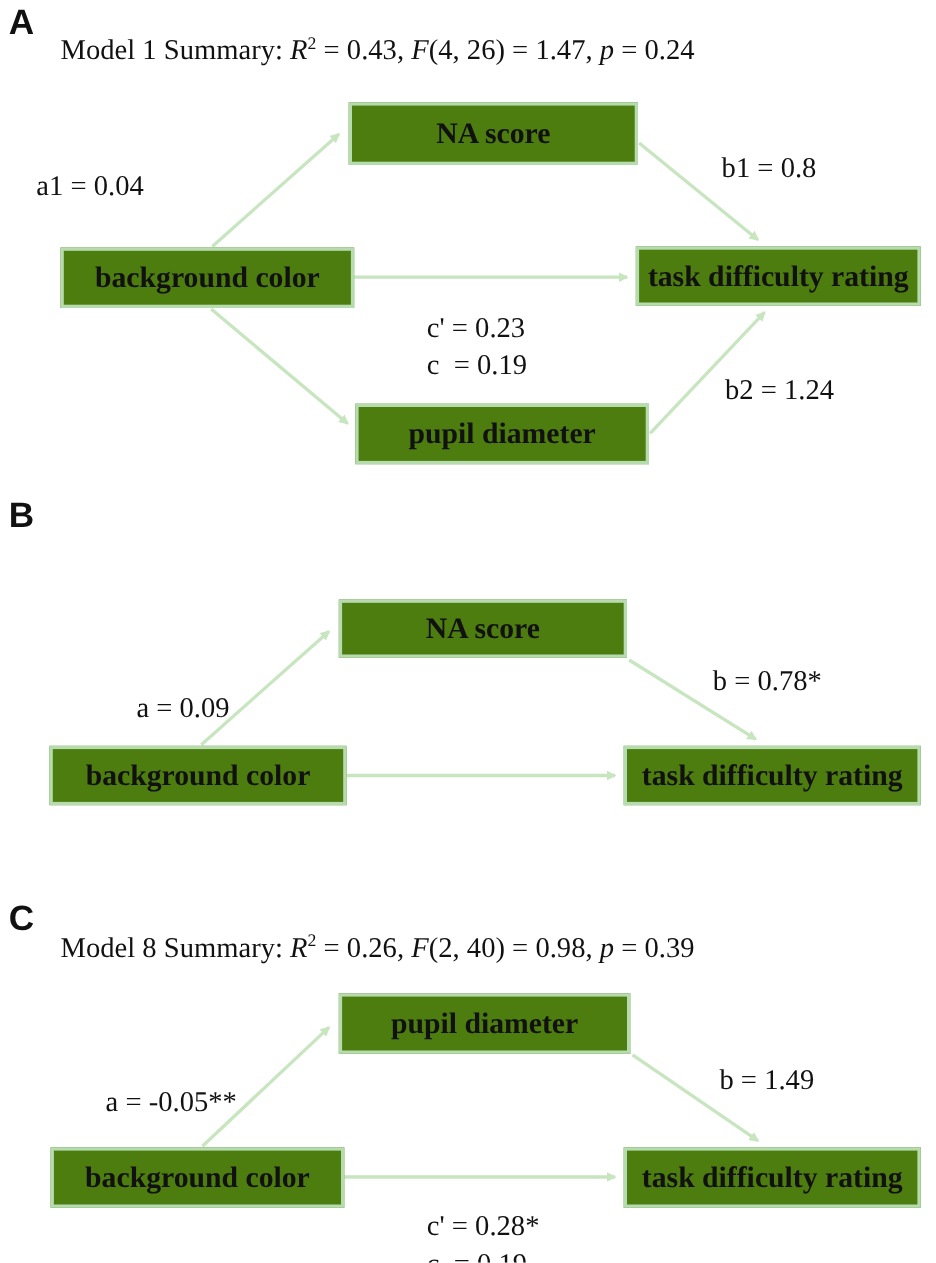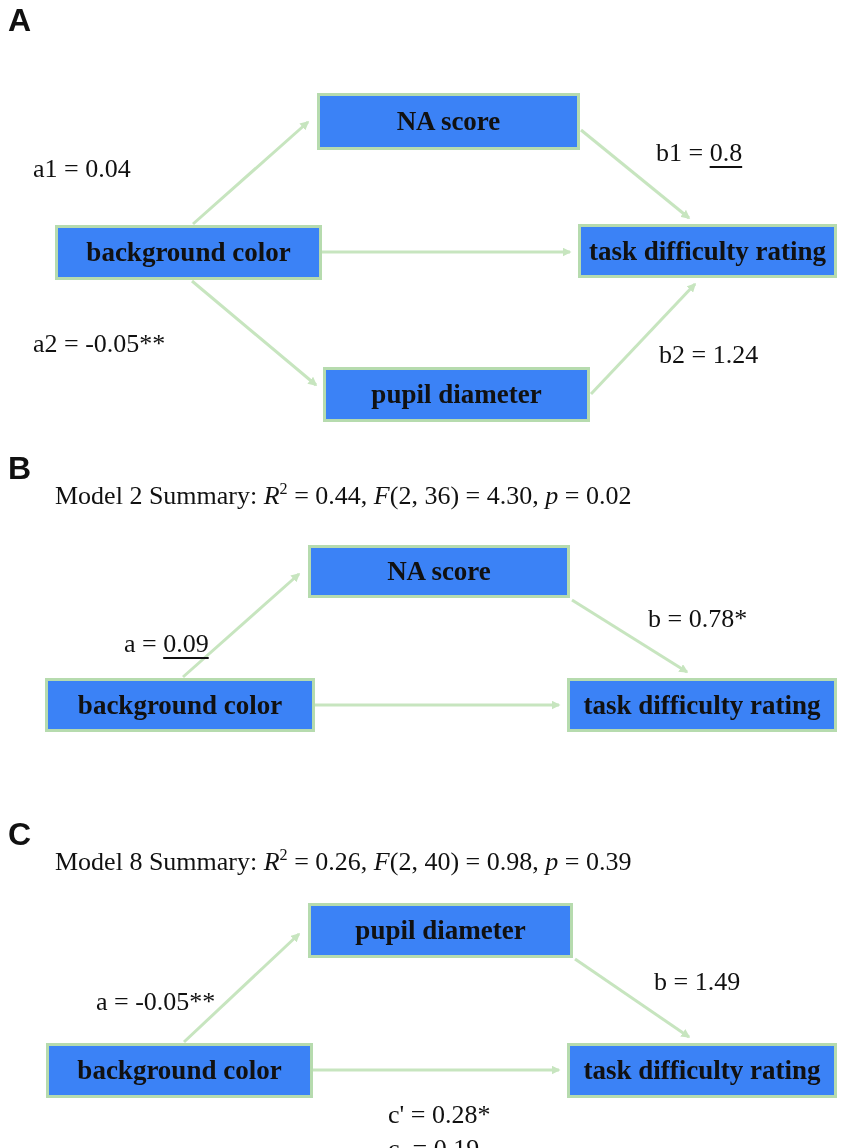--- a/index.html
+++ b/index.html
@@ -28,29 +28,28 @@
     line-height:1;
   }
   .summary{position:absolute;font-size:26px;line-height:1.2;}
   .summary span{white-space:pre;}
   .summary i{font-style:italic;}
   .summary sup{font-size:0.62em;vertical-align:super;line-height:0;}
   .nbox{
     position:absolute;
     box-sizing:border-box;
     border:3px solid var(--box-border);
-    background:#3b82f6;
+    background:#4d7c0f;
     display:flex;align-items:center;justify-content:center;
     font-weight:bold;font-size:27px;
     text-align:center;
   }
   .plabel{position:absolute;font-size:26px;line-height:1.25;}
   .plabel span{white-space:pre;}
   .plabel .u, span.u{
-    text-decoration:underline;
     text-decoration-thickness:2px;
     text-underline-offset:5px;
   }
   .cblock div{line-height:34px;}
 </style>
 </head>
 <body>
 
 <div class="canvas">
 
@@ -70,41 +69,44 @@
     <line x1="183" y1="677" x2="299" y2="574" marker-end="url(#ah)"></line>
     <line x1="572" y1="600" x2="687" y2="672" marker-end="url(#ah)"></line>
     <line x1="315" y1="705" x2="559" y2="705" marker-end="url(#ah)"></line>
 
     <line x1="184" y1="1042" x2="299" y2="934" marker-end="url(#ah)"></line>
     <line x1="575" y1="959" x2="689" y2="1037" marker-end="url(#ah)"></line>
     <line x1="313" y1="1070" x2="559" y2="1070" marker-end="url(#ah)"></line>
   </svg>
 
   <div class="letter" style="left:8px;top:4px">A</div>
+  <div class="summary" style="left:55px;top:30px"><span>Model 1 Summary: </span><i>R</i><sup>2</sup><span> = 0.43, </span><i>F</i><span>(4, 26) = 1.47, </span><i>p</i><span> = 0.24</span></div>
 
   <div class="nbox" style="left:317px;top:93px;width:263px;height:57px">
       <span>NA score</span>
     </div>
   <div class="nbox" style="left:55px;top:225px;width:267px;height:55px">
       <span>background color</span>
     </div>
   <div class="nbox" style="left:578px;top:224px;width:259px;height:54px">
       <span>task difficulty rating</span>
     </div>
   <div class="nbox" style="left:323px;top:367px;width:267px;height:55px">
       <span>pupil diameter</span>
     </div>
 
   <div class="plabel" style="left:33px;top:153px"><span>a1 = </span><span class="">0.04</span></div>
   <div class="plabel" style="left:656px;top:137px"><span>b1 = </span><span class="u">0.8</span></div>
-  <div class="plabel" style="left:33px;top:328px"><span>a2 = </span><span class="">-0.05**</span></div>
   <div class="plabel" style="left:659px;top:339px"><span>b2 = </span><span class="">1.24</span></div>
+  <div class="plabel cblock" style="left:388px;top:281px">
+    <div><span>c' = </span><span class="u">0.23</span></div>
+    <div><span>c  = </span><span class="u">0.19</span></div>
+  </div>
 
   <div class="letter" style="left:8px;top:452px">B</div>
-  <div class="summary" style="left:55px;top:480px"><span>Model 2 Summary: </span><i>R</i><sup>2</sup><span> = 0.44, </span><i>F</i><span>(2, 36) = 4.30, </span><i>p</i><span> = 0.02</span></div>
 
   <div class="nbox" style="left:308px;top:545px;width:262px;height:53px">
       <span>NA score</span>
     </div>
   <div class="nbox" style="left:45px;top:678px;width:270px;height:54px">
       <span>background color</span>
     </div>
   <div class="nbox" style="left:567px;top:678px;width:270px;height:54px">
       <span>task difficulty rating</span>
     </div>

